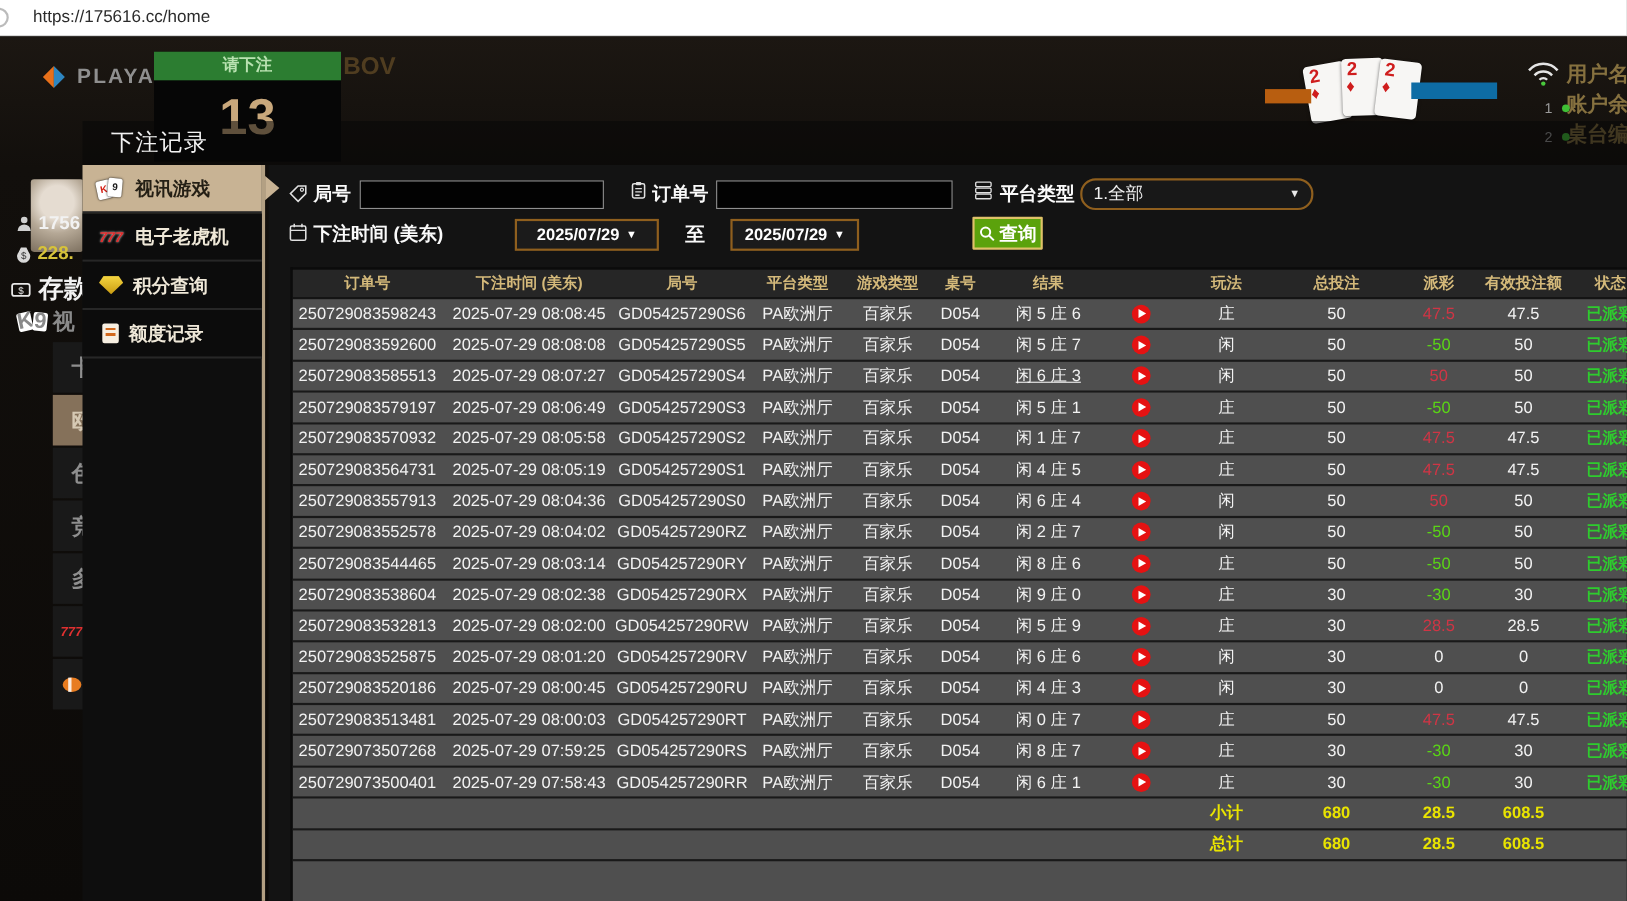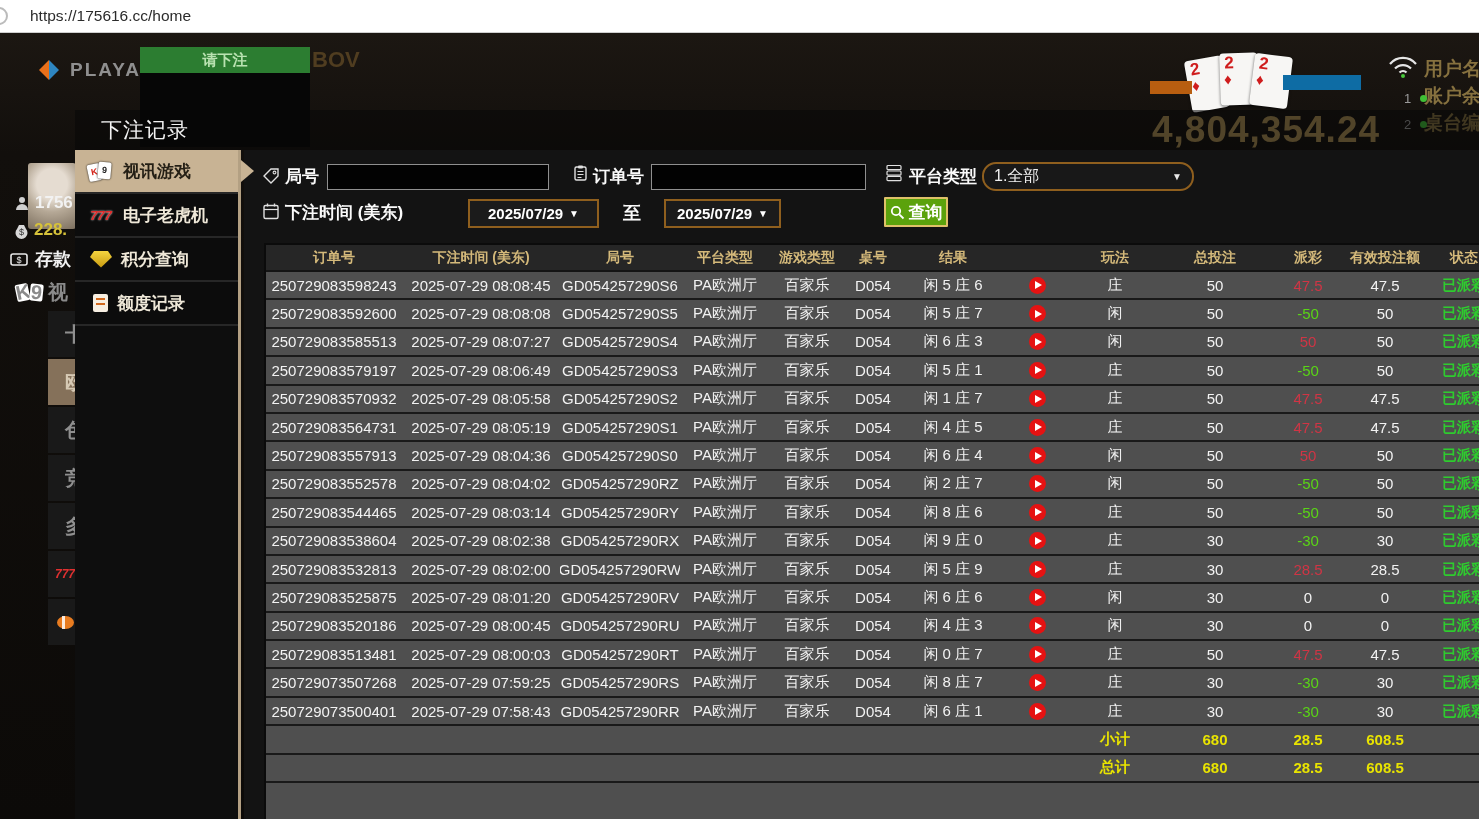--- a/index.html
+++ b/index.html
@@ -36,21 +36,21 @@
 
   
   .avatar{left:28px;top:130px;width:48px;height:66px;border-radius:3px;
     background:radial-gradient(circle at 50% 32%,#e5dcd1 0 30%,#b5a896 55%,#7c6f5e 100%);}
   .lrow{display:flex;align-items:center;gap:5px;}
   .user-row{left:14px;top:160px;}
   .user-row span{color:#f2f2f2;font-size:17px;font-weight:bold;}
   .bal-row{left:14px;top:187px;}
   .bal-row span{color:#d6c23a;font-size:17px;font-weight:bold;}
   .dep-row{left:10px;top:214px;cursor:pointer;}
-  .dep-row span{color:#f2f2f2;font-size:18px;font-weight:bold;}
+  .dep-row span{color:#f2f2f2;font-size:23px;font-weight:bold;}
   .vid-row{left:16px;top:246px;}
   .vid-row span{color:#8a8a8a;font-size:20px;font-weight:bold;}
   .mini-card{display:inline-block;width:13px;height:17px;background:#fff;border-radius:2px;font-size:9px;font-weight:bold;text-align:center;line-height:16px;}
   .mc-k{color:#d42016;transform:rotate(-12deg);}
   .mc-9{color:#222;margin-left:-4px;transform:rotate(6deg);}
   .left-menu{left:0;top:278px;width:75px;margin-left:48px;}
   .lm-item{height:46px;margin-bottom:2px;background:#191919;color:#8f8f8f;font-size:20px;font-weight:bold;
     display:flex;align-items:center;padding-left:17px;gap:5px;white-space:nowrap;overflow:hidden;cursor:pointer;}
   .lm-item.hl{background:#85715a;color:#d6c9b4;}
   .lmicon.slot-777-icon{color:#e03030;font-size:12px;font-weight:bold;font-style:italic;padding-left:0;}
@@ -129,39 +129,39 @@
     <svg width="26" height="26">
       <polygon points="3,13 13,3 13,23" fill="#e8701a"></polygon>
       <polygon points="23,13 13,3 13,23" fill="#2e86c1"></polygon>
     </svg>
     <span class="logo-text">PLAYACE</span>
   </div>
   <div class="abs bov-text">BOV</div>
 
   <div class="abs bet-box">
     <div class="bet-box-head">请下注</div>
+    <div class="bet-countdown">13</div>
   </div>
 
   <div class="abs cards-group">
     <span class="pcard" style="left:0;top:5px;transform:rotate(-10deg);">
       <span class="r">2</span>
         <span class="s">♦</span>
       </span>
     <span class="pcard" style="left:32px;top:0;transform:rotate(-2deg);">
       <span class="r">2</span>
         <span class="s">♦</span>
       </span>
     <span class="pcard" style="left:64px;top:2px;transform:rotate(7deg);">
       <span class="r">2</span>
         <span class="s">♦</span>
       </span>
   </div>
   <div class="abs orange-bar"></div>
   <div class="abs blue-bar"></div>
-  <div class="abs big-number">4,804,354.24</div>
 
   <svg class="abs wifi" width="34" height="26">
     <path d="M4 11 A17 17 0 0 1 30 11" fill="none" stroke="#e5e5e5" stroke-width="2.2"></path>
     <path d="M9 15.5 A11 11 0 0 1 25 15.5" fill="none" stroke="#e5e5e5" stroke-width="2.2"></path>
     <path d="M13.5 19.5 A5 5 0 0 1 20.5 19.5" fill="none" stroke="#e5e5e5" stroke-width="2.2"></path>
     <circle cx="17" cy="23" r="2" fill="#49c83c"></circle>
   </svg>
   <div class="abs right-labels">
     <div>用户名称</div>
     <div>账户余额</div>
@@ -350,21 +350,21 @@
               <div class="cell" style="width: 78px;">50</div>
               <div class="cell status" style="width: 80px;">已派彩</div>
             </div>
             <div class="trow">
               <div class="cell" style="width: 136px;">250729083585513</div>
               <div class="cell" style="width: 158px;">2025-07-29 08:07:27</div>
               <div class="cell" style="width: 120px;">GD054257290S4</div>
               <div class="cell" style="width: 90px;">PA欧洲厅</div>
               <div class="cell" style="width: 74px;">百家乐</div>
               <div class="cell" style="width: 58px;">D054</div>
-              <div class="cell" style="width: 102px;">闲 6 庄 3</div>
+              <div class="cell" style="width: 102px; text-decoration: underline;">闲 6 庄 3</div>
               <div class="cell" style="width: 66px;">
                 <span class="play"></span>
               </div>
               <div class="cell" style="width: 90px;">闲</div>
               <div class="cell" style="width: 110px;">50</div>
               <div class="cell win" style="width: 76px;">50</div>
               <div class="cell" style="width: 78px;">50</div>
               <div class="cell status" style="width: 80px;">已派彩</div>
             </div>
             <div class="trow">

